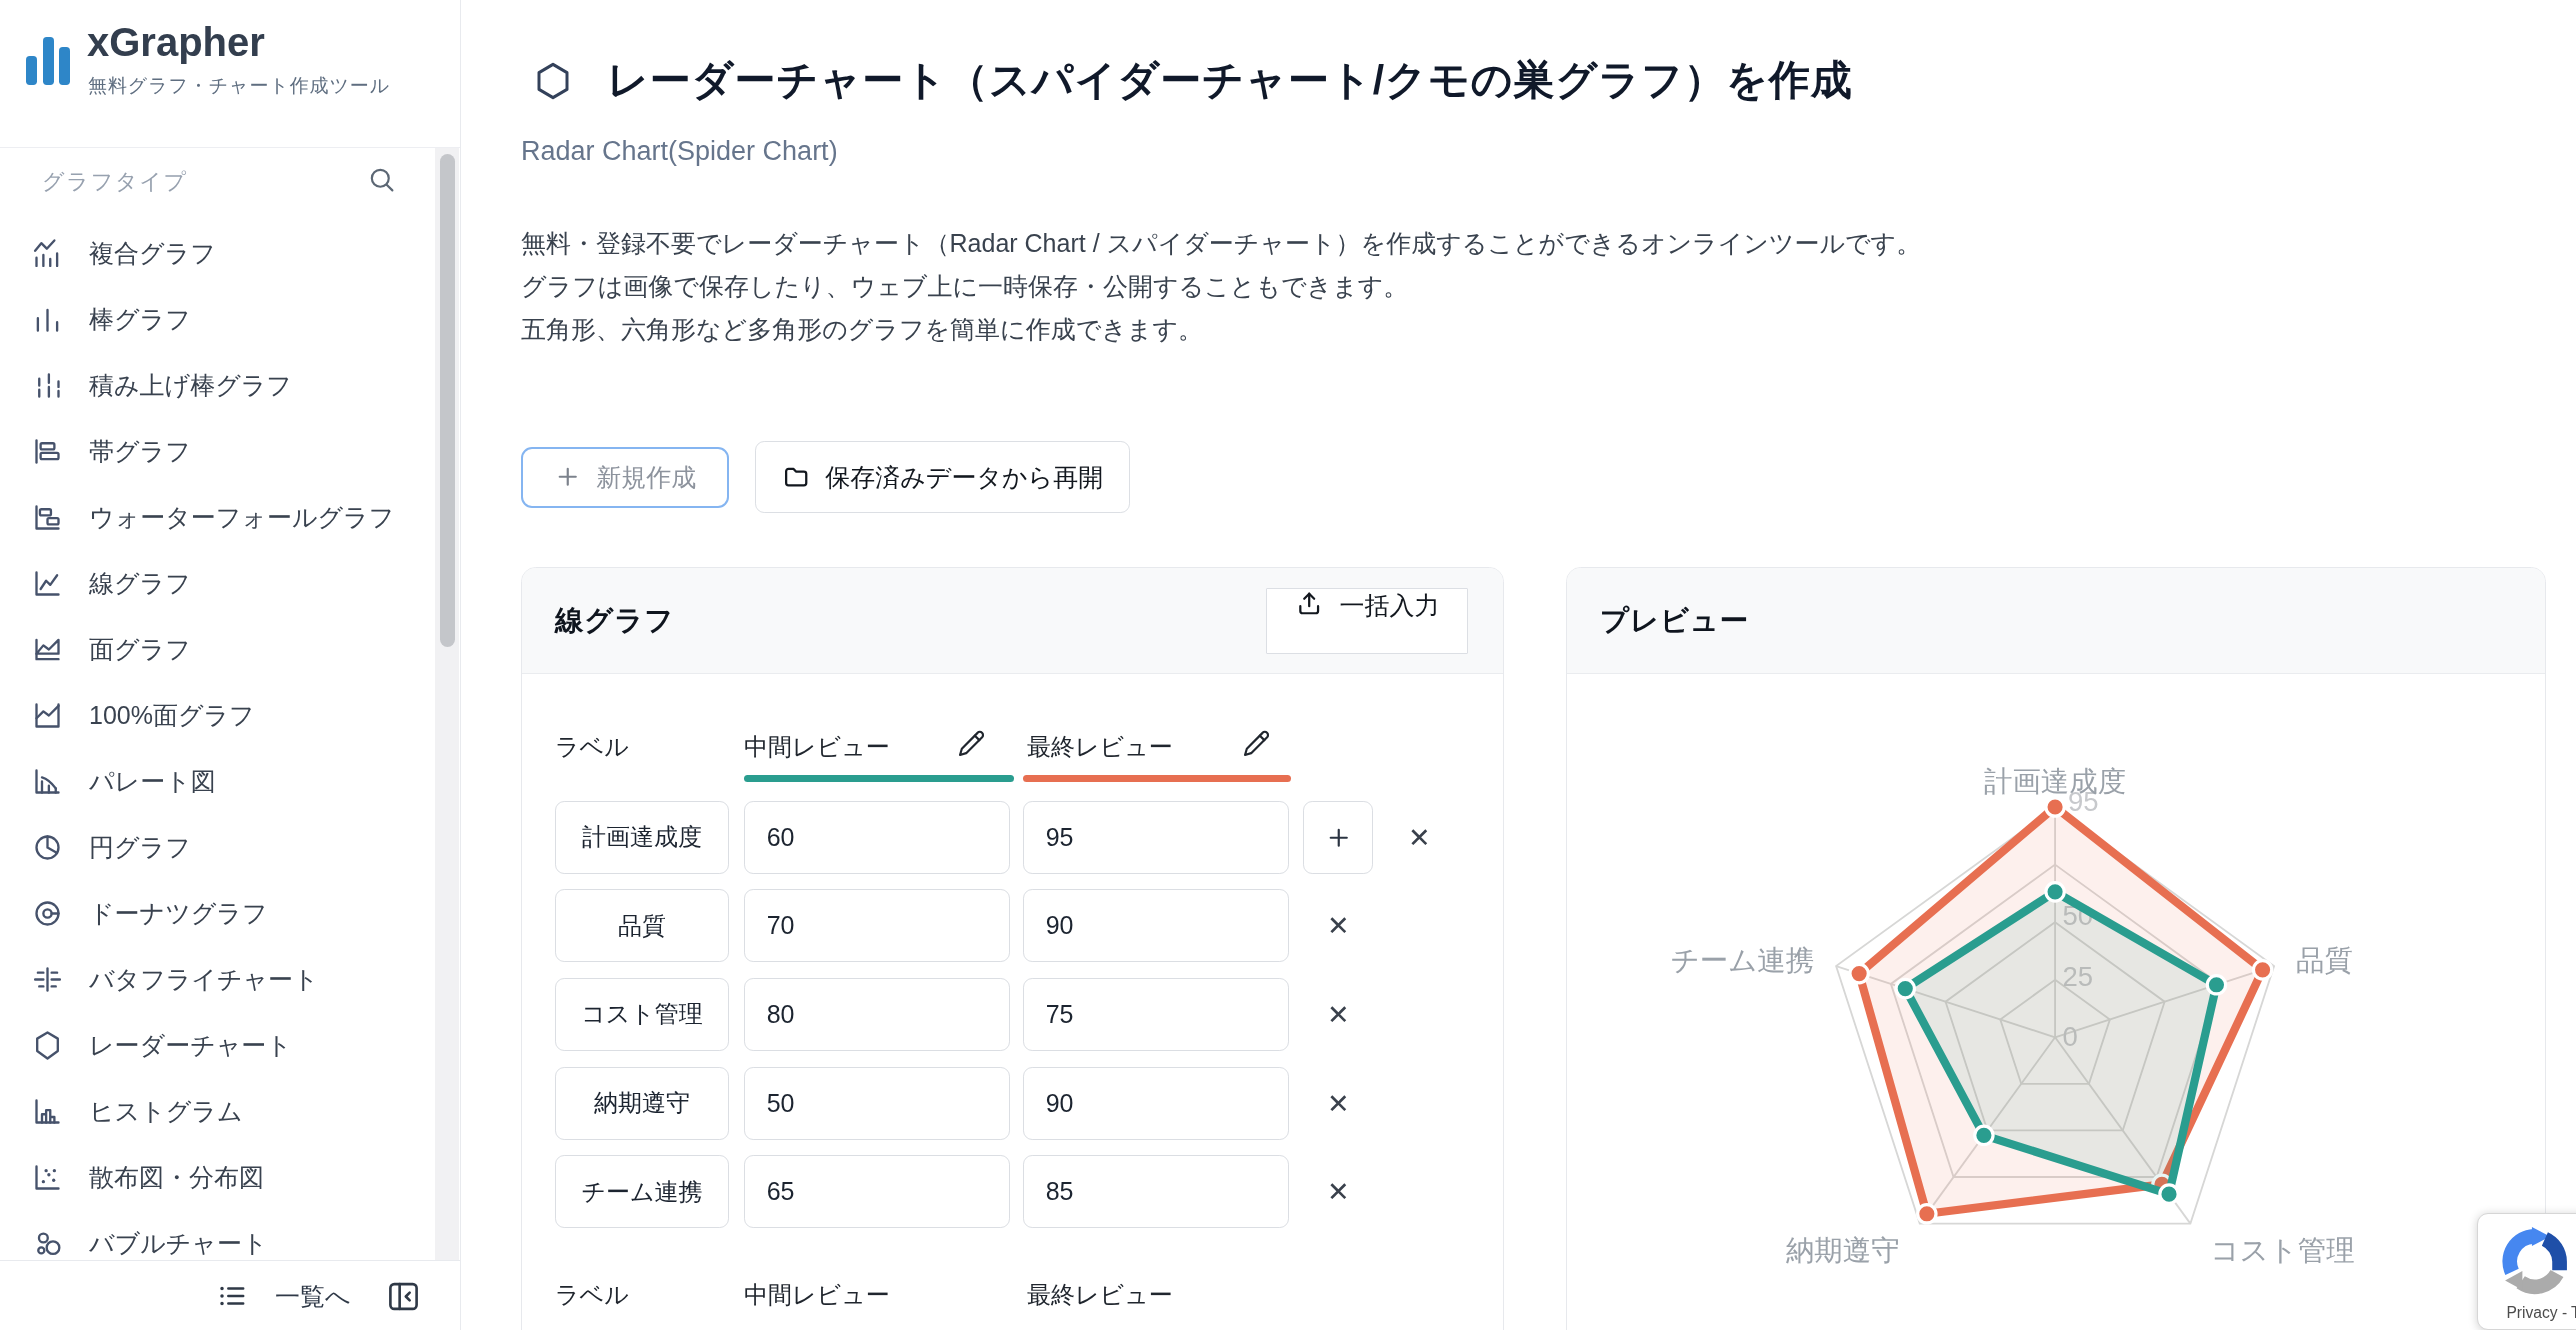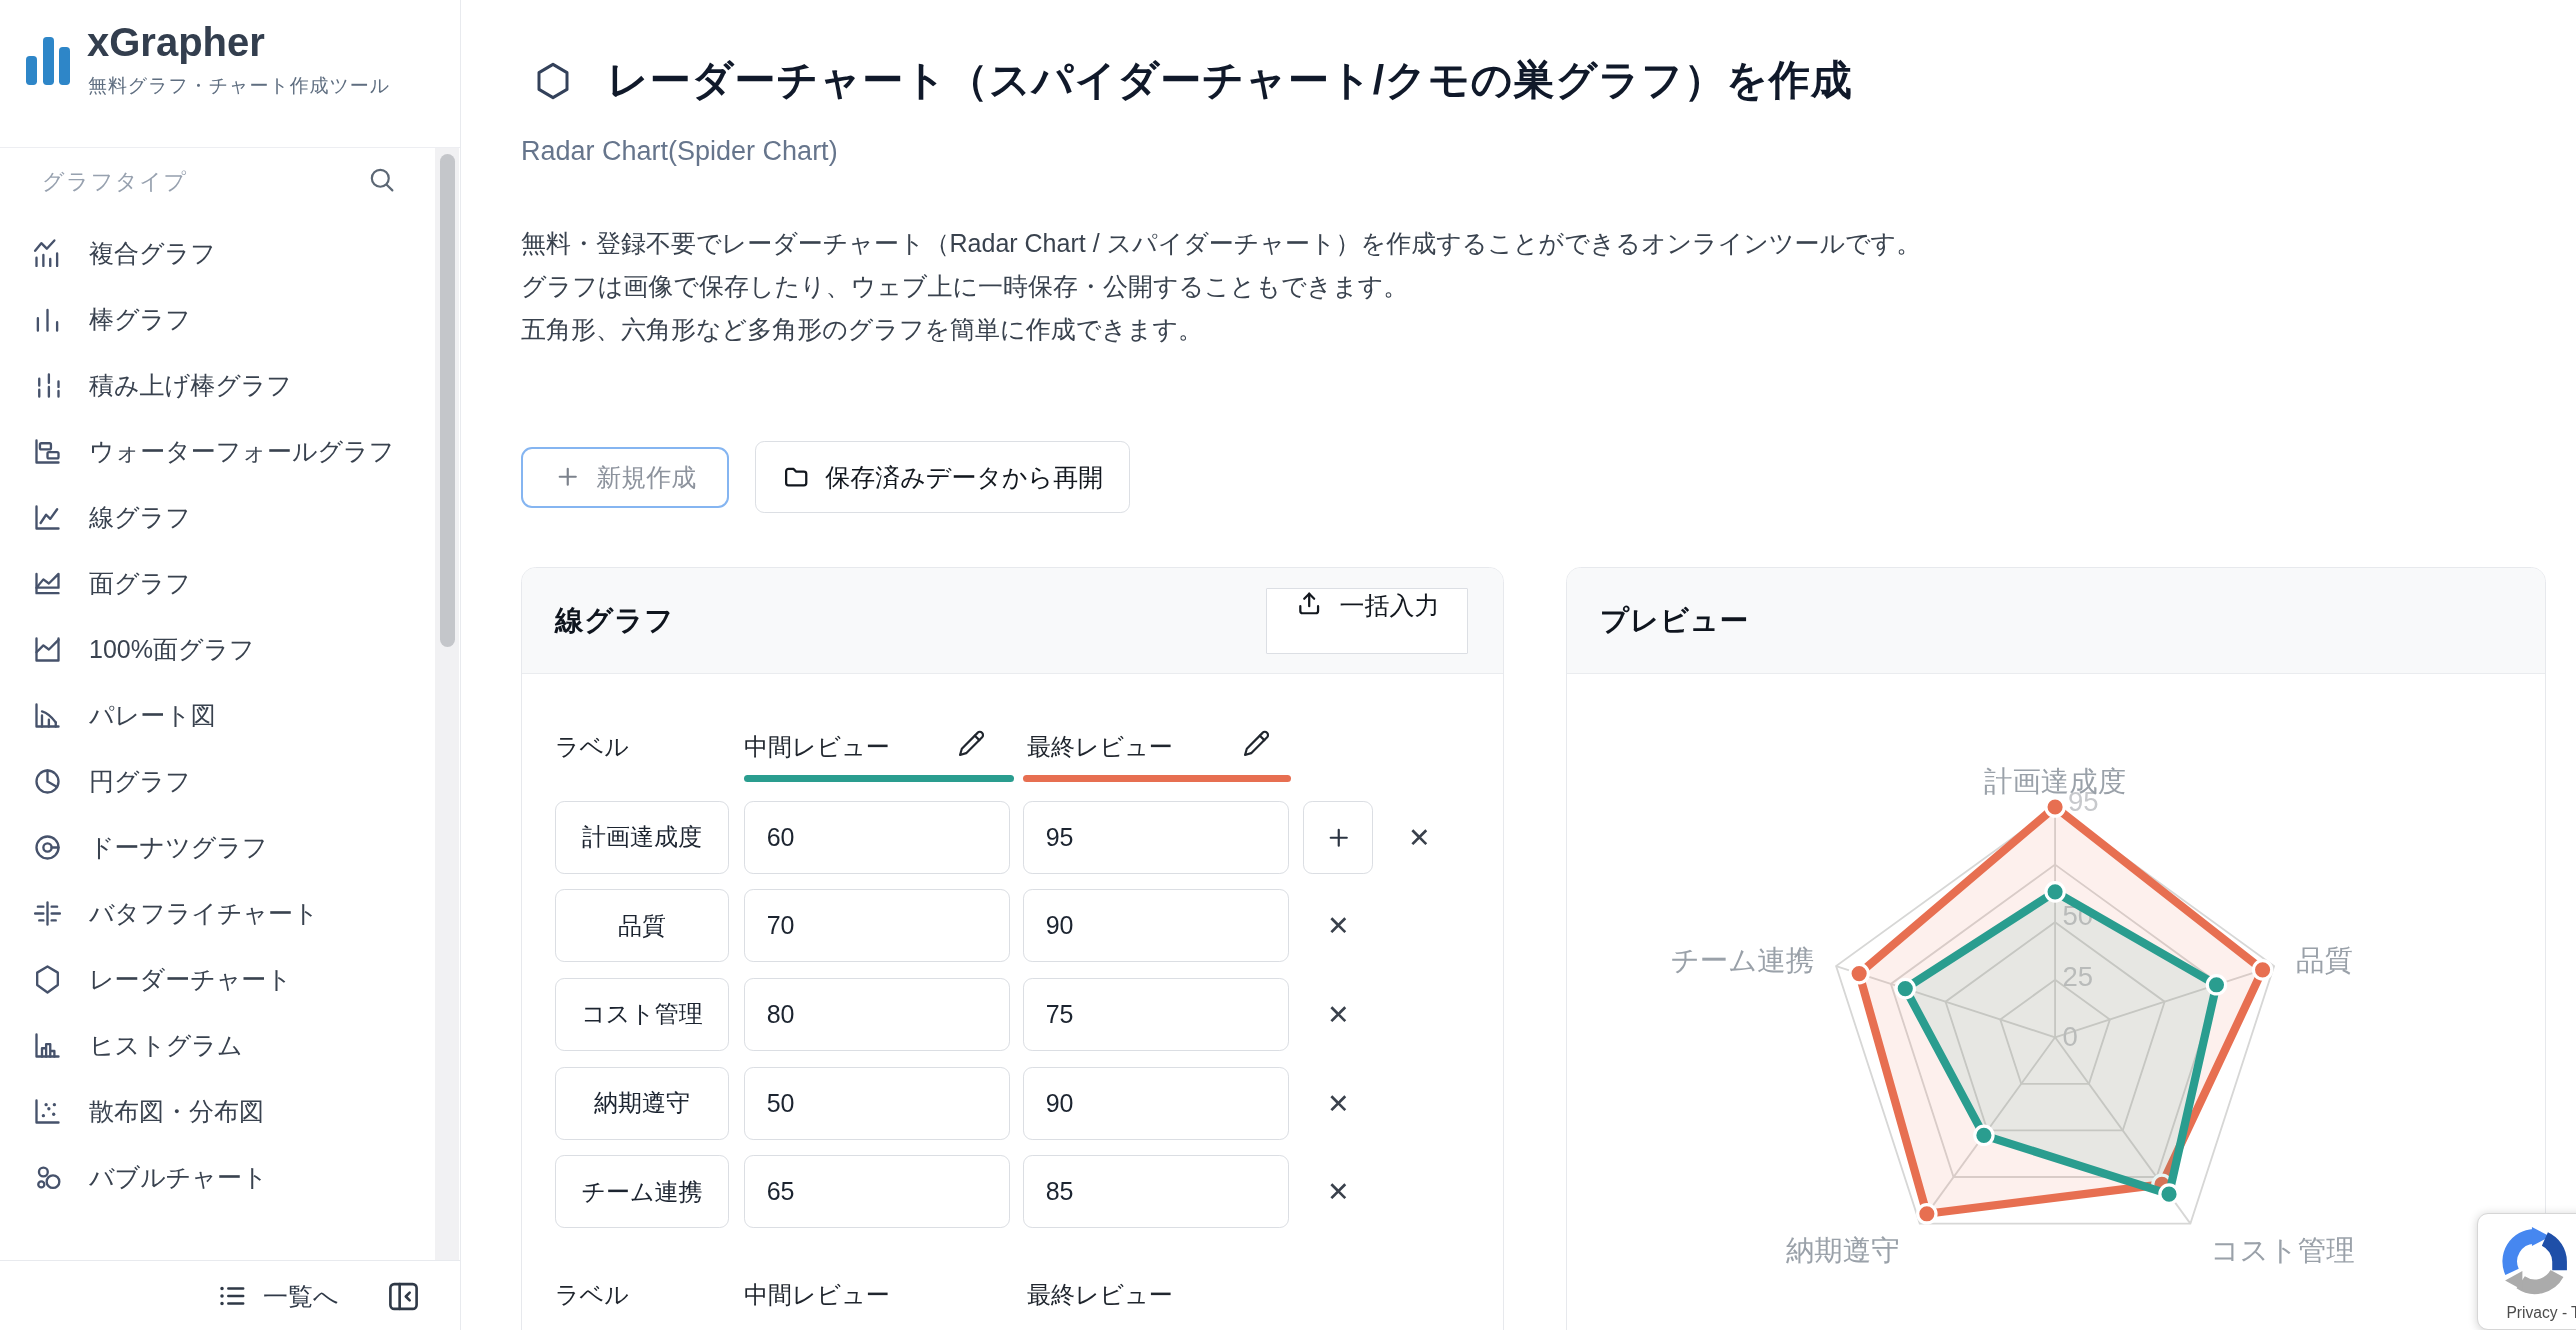--- a/index.html
+++ b/index.html
@@ -28,21 +28,21 @@
   .menu-item svg { width:33px; height:33px; color:#46526b; flex:0 0 auto; }
   .menu-item span { margin-left:25px; font-size:25px; color:#39424f; }
 
   .scroll-track { position:absolute; right:0.9px; top:148px; width:24px; height:1112px; background:#f1f1f3; }
   .scroll-thumb { position:absolute; right:3.7px; top:6.4px; width:15.6px; height:493px; background:#c4c6ca; border-radius:8.3px; }
 
   .sidebar-footer { position:absolute; left:0; bottom:0; width:100%; height:70px;
     background:#fff; border-top:0.9px solid #e8eaee; }
   .footer-link { position:absolute; left:217px; top:0; height:70px; display:flex; align-items:center; cursor:pointer; }
   .footer-link svg { width:30px; height:30px; color:#2f3947; }
-  .footer-link span { margin-left:16px; font-size:25px; color:#2f3947; }
+  .footer-link span { margin-left:28px; font-size:25px; color:#2f3947; }
   .collapse-btn { position:absolute; left:385px; top:16.5px; width:37px; height:37px; color:#2f3947; cursor:pointer; }
 
   
   .main { position:absolute; left:461px; top:0; width:2115px; height:1330px; }
   .h1-row { position:absolute; left:71px; top:53px; display:flex; align-items:center; }
   .h1-hex { width:42px; height:44px; color:#33415a; flex:0 0 auto; }
   .page-title { margin-left:33px; font-size:41px; font-weight:bold; color:#10192a; letter-spacing:0.9px; }
   .page-subtitle { position:absolute; left:60px; top:136px; font-size:27px; color:#66758c; }
   .page-desc { position:absolute; left:60px; top:222px; font-size:25px; color:#39424e; line-height:43px; }
 
@@ -146,20 +146,28 @@
         <svg viewBox="0 0 24 24" fill="none" stroke="currentColor" stroke-width="1.7" stroke-linecap="round" stroke-linejoin="round">
           <path d="M5 20v-9M12 20V5M19 20v-6"></path>
         </svg>
         <span>棒グラフ</span>
       </div>
       <div class="menu-item">
         <svg viewBox="0 0 24 24" fill="none" stroke="currentColor" stroke-width="1.7" stroke-linecap="round" stroke-linejoin="round">
           <path d="M6 20v-5M6 12V7M13 20v-7M13 10V4M20 20v-4M20 13V9"></path>
         </svg>
         <span>積み上げ棒グラフ</span>
+      </div>
+      <div class="menu-item">
+        <svg viewBox="0 0 24 24" fill="none" stroke="currentColor" stroke-width="1.7" stroke-linecap="round" stroke-linejoin="round">
+          <path d="M4 4v16"></path>
+          <rect x="7" y="6" width="10" height="4.5" rx="1"></rect>
+          <rect x="7" y="13" width="13" height="4.5" rx="1"></rect>
+        </svg>
+        <span>帯グラフ</span>
       </div>
       <div class="menu-item">
         <svg viewBox="0 0 24 24" fill="none" stroke="currentColor" stroke-width="1.7" stroke-linecap="round" stroke-linejoin="round">
           <path d="M4 4v16h16"></path>
           <rect x="6.5" y="6" width="8" height="4.5" rx="1"></rect>
           <rect x="12" y="12.5" width="8" height="4.5" rx="1"></rect>
         </svg>
         <span>ウォーターフォールグラフ</span>
       </div>
       <div class="menu-item">

